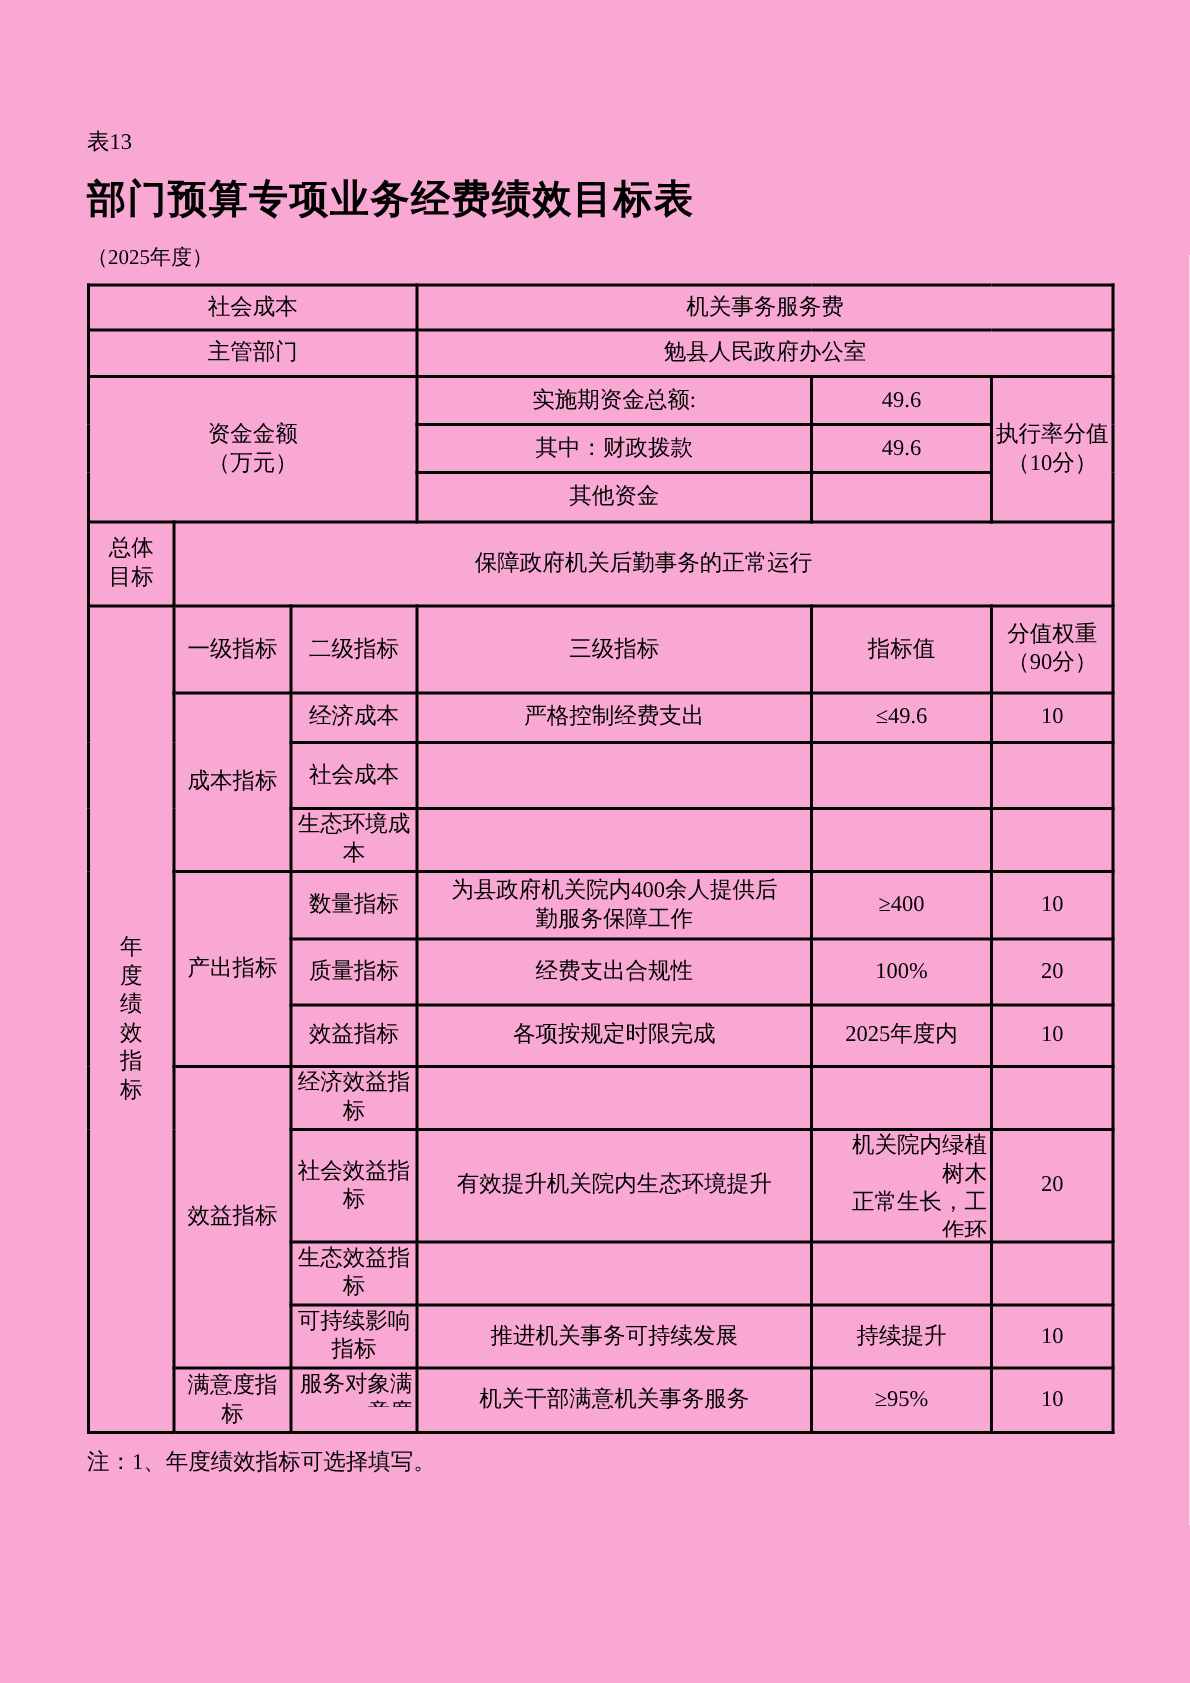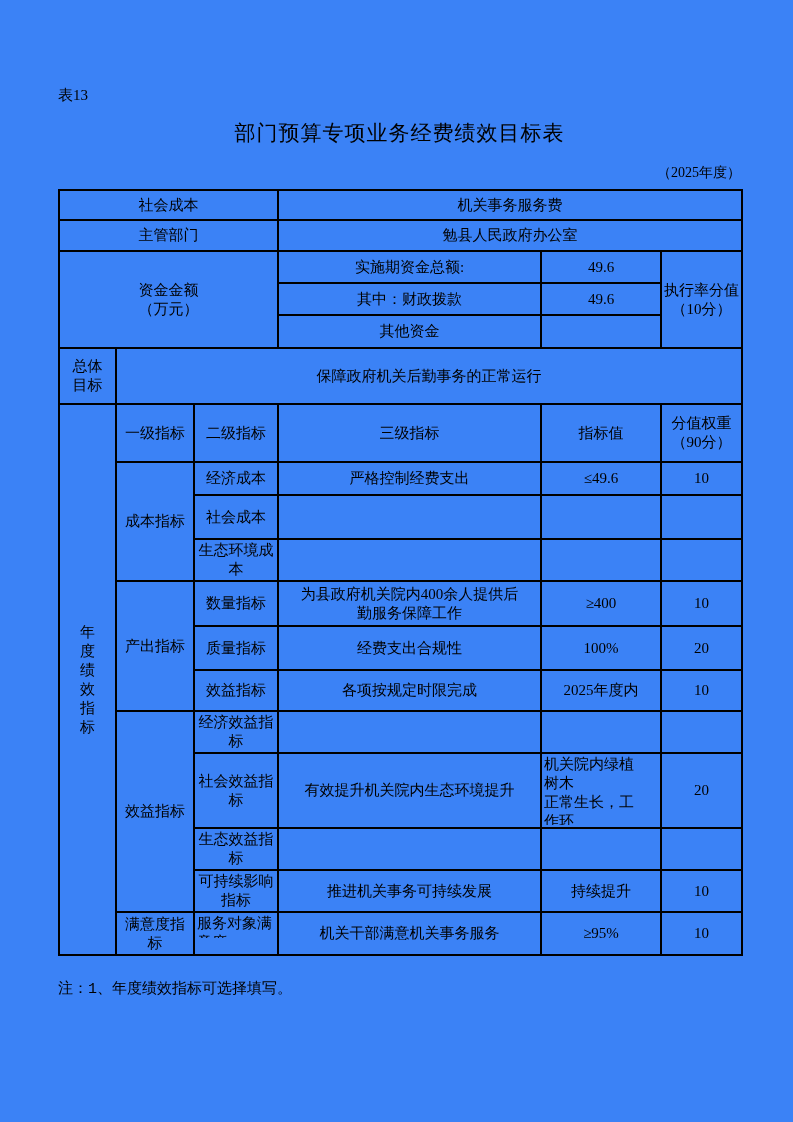--- a/index.html
+++ b/index.html
@@ -1,41 +1,41 @@
 <!DOCTYPE html>
 <html><head>
 <meta charset="utf-8">
 <style>
   html, body { margin: 0; padding: 0; background: #ffffff; }
   .sheet {
     position: relative;
     width: 793px;
     height: 1122px;
-    background: #3b82f6;
+    background: #f9a8d4;
     box-sizing: border-box;
     padding: 86px 52px 0 58px;
     font-family: "Liberation Serif", "DejaVu Serif", serif;
     color: #000000;
   }
   .sheet-label {
     font-size: 15px;
     line-height: 18px;
   }
   .doc-title {
     width: 683px;
-    text-align: center;
-    font-size: 21px;
-    font-weight: normal;
+    text-align: left;
+    font-size: 26px;
+    font-weight: bold;
     margin-top: 16px;
     line-height: 26px;
     letter-spacing: 1px;
   }
   .doc-subtitle {
     width: 683px;
-    text-align: right;
+    text-align: left;
     font-size: 14px;
     margin-top: 18px;
     line-height: 18px;
   }
   table.main {
     border-collapse: collapse;
     table-layout: fixed;
     width: 683px;
     margin-top: 7px;
   }
@@ -59,29 +59,28 @@
     text-align: left;
     padding-left: 5px;
     border-radius: 16px;
   }
   .side-cell {
     line-height: 30px;
     font-size: 15px;
   }
   .clip {
     overflow: hidden;
-    text-align: left;
+    text-align: right;
     white-space: pre-line;
   }
   .clip.toptext { line-height: 19px; }
   .notes {
-    margin-top: 23px;
+    margin-top: 8px;
     font-size: 15px;
     line-height: 22px;
-    font-family: Liberation Mono, monospace;
   }
   .notes .note-line2 { padding-left: 30px; }
 </style>
 </head>
 <body>
 
 <div class="sheet">
 
   <div class="sheet-label">表13</div>
   <div class="doc-title">部门预算专项业务经费绩效目标表</div>

